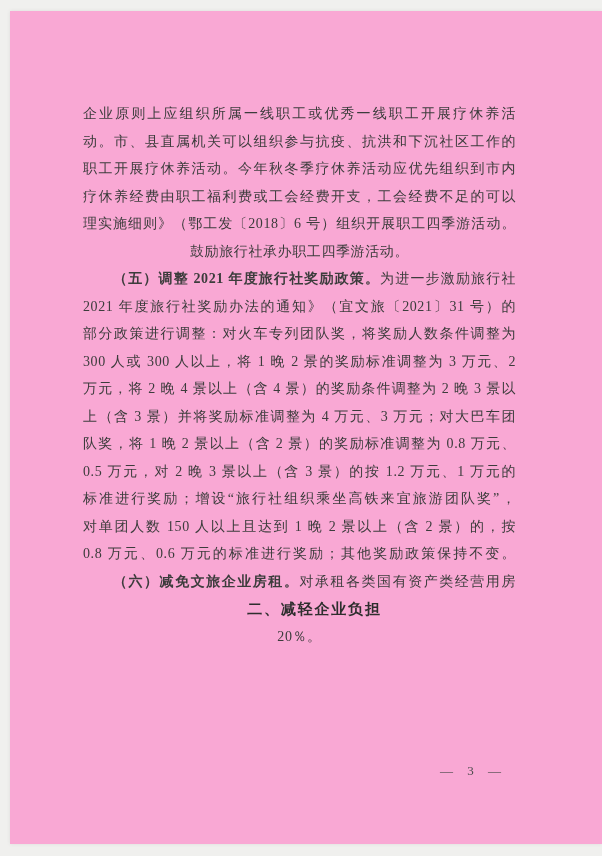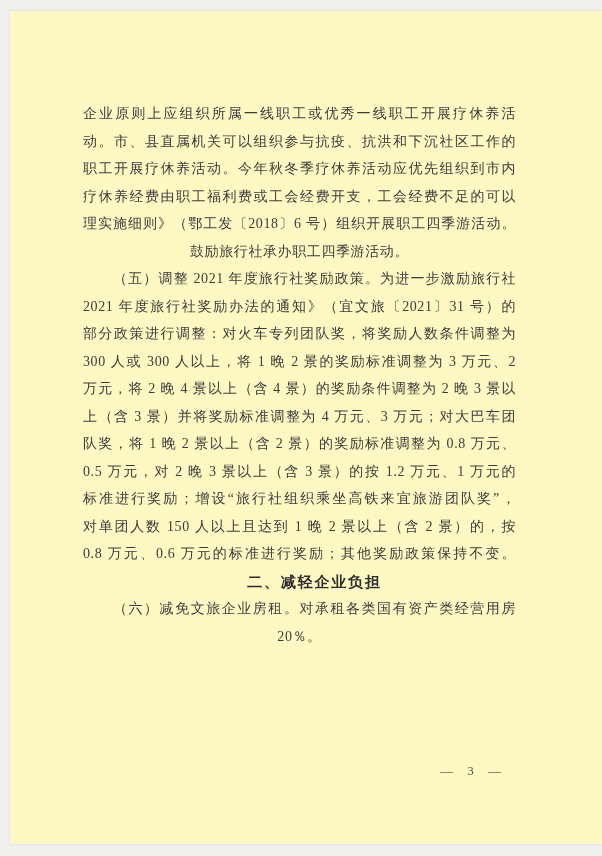--- a/index.html
+++ b/index.html
@@ -13,21 +13,21 @@
     overflow: hidden;
     background: #f0f0ee;
     font-family: "Liberation Serif", serif;
   }
   .paper {
     position: absolute;
     left: 10px;
     top: 11px;
     width: 592px;
     height: 833px;
-    background: #fef9c3;
+    background: #f9a8d4;
     box-shadow: 0 0 4px rgba(0,0,0,0.08);
   }
   .doc-body {
     position: absolute;
     left: 73px;
     top: 89px;
     width: 433px;
   }
   .line {
     height: 27.5px;
@@ -42,21 +42,21 @@
   .line.j {
     text-align: justify;
     text-align-last: justify;
     -moz-text-align-last: justify;
     text-justify: inter-character;
   }
   .line.indent {
     padding-left: 30px;
   }
   .seg.body { font-weight: normal; }
-  .seg.lead { font-weight: 400; }
+  .seg.lead { font-weight: 700; }
   .seg.heading {
     font-weight: bold;
     font-family: "Liberation Sans", sans-serif;
     font-size: 15px;
     letter-spacing: 1.8px;
     color: #2e2e2e;
   }
   .page-number {
     position: absolute;
     top: 752px;
@@ -84,18 +84,18 @@
       <div class="line j"><span class="seg body">2021 年度旅行社奖励办法的通知》（宜文旅〔2021〕31 号）的</span></div>
       <div class="line j"><span class="seg body">部分政策进行调整：对火车专列团队奖，将奖励人数条件调整为</span></div>
       <div class="line j"><span class="seg body">300 人或 300 人以上，将 1 晚 2 景的奖励标准调整为 3 万元、2</span></div>
       <div class="line j"><span class="seg body">万元，将 2 晚 4 景以上（含 4 景）的奖励条件调整为 2 晚 3 景以</span></div>
       <div class="line j"><span class="seg body">上（含 3 景）并将奖励标准调整为 4 万元、3 万元；对大巴车团</span></div>
       <div class="line j"><span class="seg body">队奖，将 1 晚 2 景以上（含 2 景）的奖励标准调整为 0.8 万元、</span></div>
       <div class="line j"><span class="seg body">0.5 万元，对 2 晚 3 景以上（含 3 景）的按 1.2 万元、1 万元的</span></div>
       <div class="line j"><span class="seg body">标准进行奖励；增设“旅行社组织乘坐高铁来宜旅游团队奖”，</span></div>
       <div class="line j"><span class="seg body">对单团人数 150 人以上且达到 1 晚 2 景以上（含 2 景）的，按</span></div>
       <div class="line j"><span class="seg body">0.8 万元、0.6 万元的标准进行奖励；其他奖励政策保持不变。</span></div>
+      <div class="line j indent"><span class="seg lead">（六）减免文旅企业房租。</span><span class="seg body">对承租各类国有资产类经营用房</span></div>
       <div class="line indent"><span class="seg heading">二、减轻企业负担</span></div>
-      <div class="line j indent"><span class="seg lead">（六）减免文旅企业房租。</span><span class="seg body">对承租各类国有资产类经营用房</span></div>
       <div class="line"><span class="seg body">20％。</span></div>
     </div>
   <div class="page-number">— 3 —</div>
 </div>
 
 </body></html>

